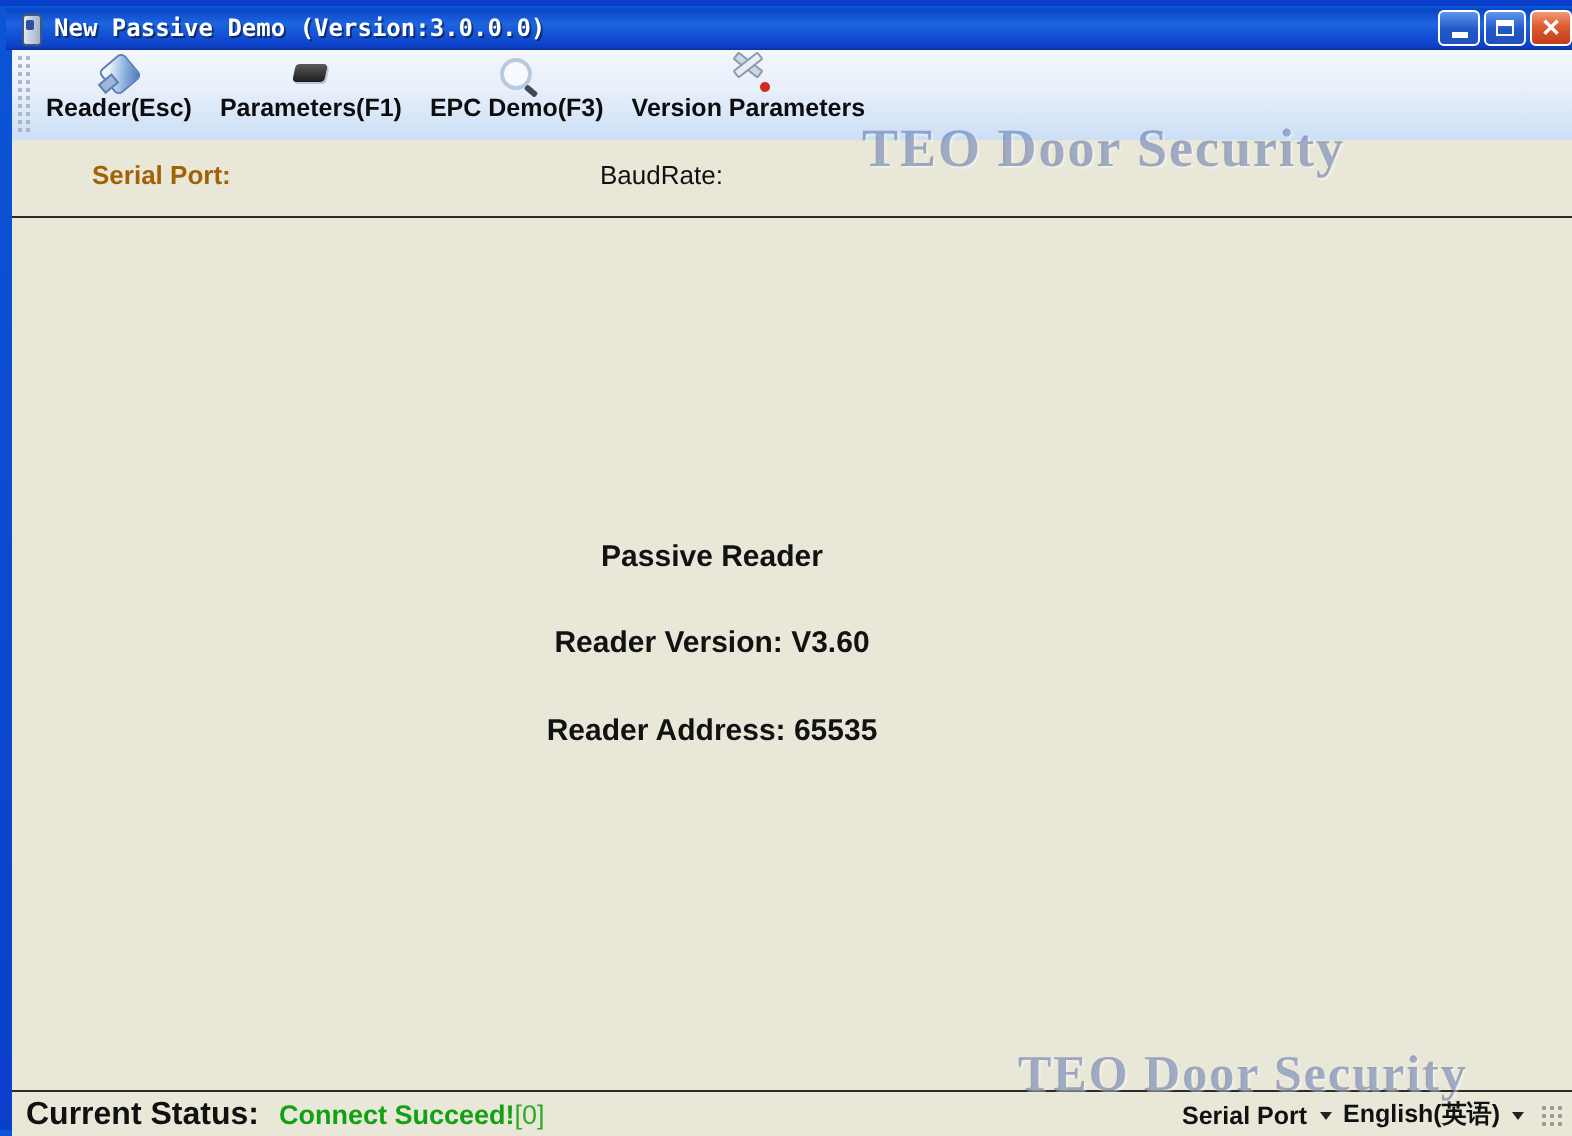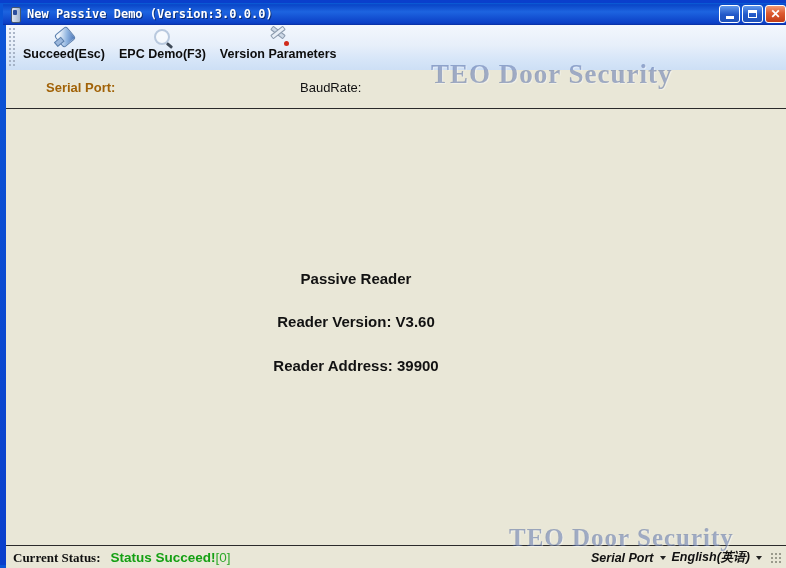--- a/index.html
+++ b/index.html
@@ -160,32 +160,32 @@
   #txt-version{top:204px;}
   #txt-address{top:248px;}
 
   
   .statusbar{
     position:absolute;left:3px;top:542px;width:780px;height:23px;
     background:#e9e7d7;border-top:1px solid #2b2b2b;
     display:flex;align-items:center;
   }
   .status-label{
-    margin-left:7px;font-size:13px;font-weight:bold;color:#111;white-space:nowrap;font-family:Liberation Serif, serif;
+    margin-left:7px;font-size:16px;font-weight:bold;color:#111;white-space:nowrap;
   }
   .status-value{
     margin-left:10px;font-size:13.5px;font-weight:bold;color:#14a013;white-space:nowrap;
   }
   .status-count{font-weight:normal;color:#2fa92b;}
   .sb-right{
     position:absolute;right:4px;top:0;height:23px;display:flex;align-items:center;gap:6px;
   }
   .sb-item{
     display:flex;align-items:center;gap:4px;
-    font-size:12.5px;font-weight:bold;color:#111;white-space:nowrap;font-style:italic;
+    font-size:12.5px;font-weight:bold;color:#111;white-space:nowrap;
   }
   .sb-caret{width:0;height:0;border-left:3.5px solid transparent;border-right:3.5px solid transparent;
     border-top:4px solid #222;display:inline-block;margin-left:2px;}
   .resize-grip{
     width:12px;height:12px;margin-left:2px;
     background-image:radial-gradient(circle,#9a9a8c 1px,transparent 1.2px);
     background-size:4px 4px;
   }
   
   .watermark{
@@ -223,23 +223,29 @@
     </div>
   </div>
 
   <div class="toolbar">
     <div class="grip"></div>
 
     <div class="tool">
       <div class="ico">
           <div class="ic-plug"></div>
         </div>
-      <div class="lbl">Succeed(Esc)</div>
-    </div>
-
+      <div class="lbl">Reader(Esc)</div>
+    </div>
+
+    <div class="tool">
+      <div class="ico">
+          <div class="ic-chip"></div>
+        </div>
+      <div class="lbl">Parameters(F1)</div>
+    </div>
 
     <div class="tool">
       <div class="ico">
           <div class="ic-mag"></div>
         </div>
       <div class="lbl">EPC Demo(F3)</div>
     </div>
 
 
     <div class="tool">
@@ -272,28 +278,28 @@
       <div class="arrow">
           <div class="chev"></div>
         </div>
     </div>
 
     <div class="connect-btn">Connect(C)</div>
 
     <div class="panel">
       <div class="center-text" id="txt-reader">Passive Reader</div>
       <div class="center-text" id="txt-version">Reader Version: V3.60</div>
-      <div class="center-text" id="txt-address">Reader Address: 39900</div>
+      <div class="center-text" id="txt-address">Reader Address: 65535</div>
     </div>
 
   </div>
 
   <div class="statusbar">
     <div class="status-label">Current Status:</div>
-    <div class="status-value"><span>Status Succeed!</span><span class="status-count">[0]</span></div>
+    <div class="status-value"><span>Connect Succeed!</span><span class="status-count">[0]</span></div>
     <div class="sb-right">
       <div class="sb-item">
         <span>Serial Port</span>
         <span class="sb-caret"></span>
       </div>
       <div class="sb-item">
         <span>English(英语)</span>
         <span class="sb-caret"></span>
       </div>
       <div class="resize-grip"></div>

